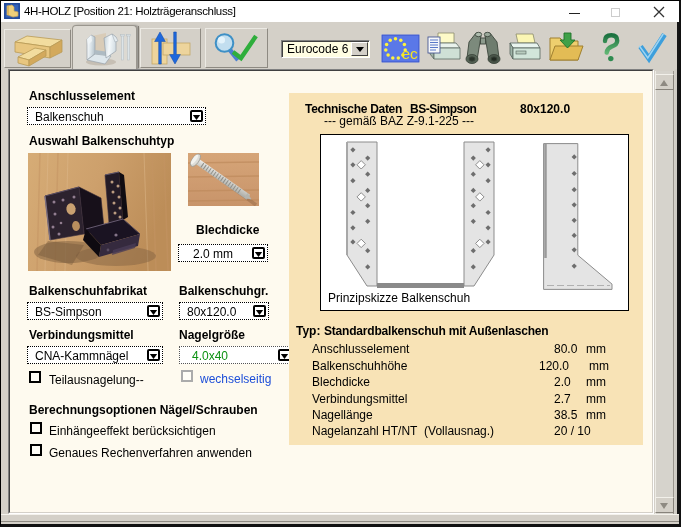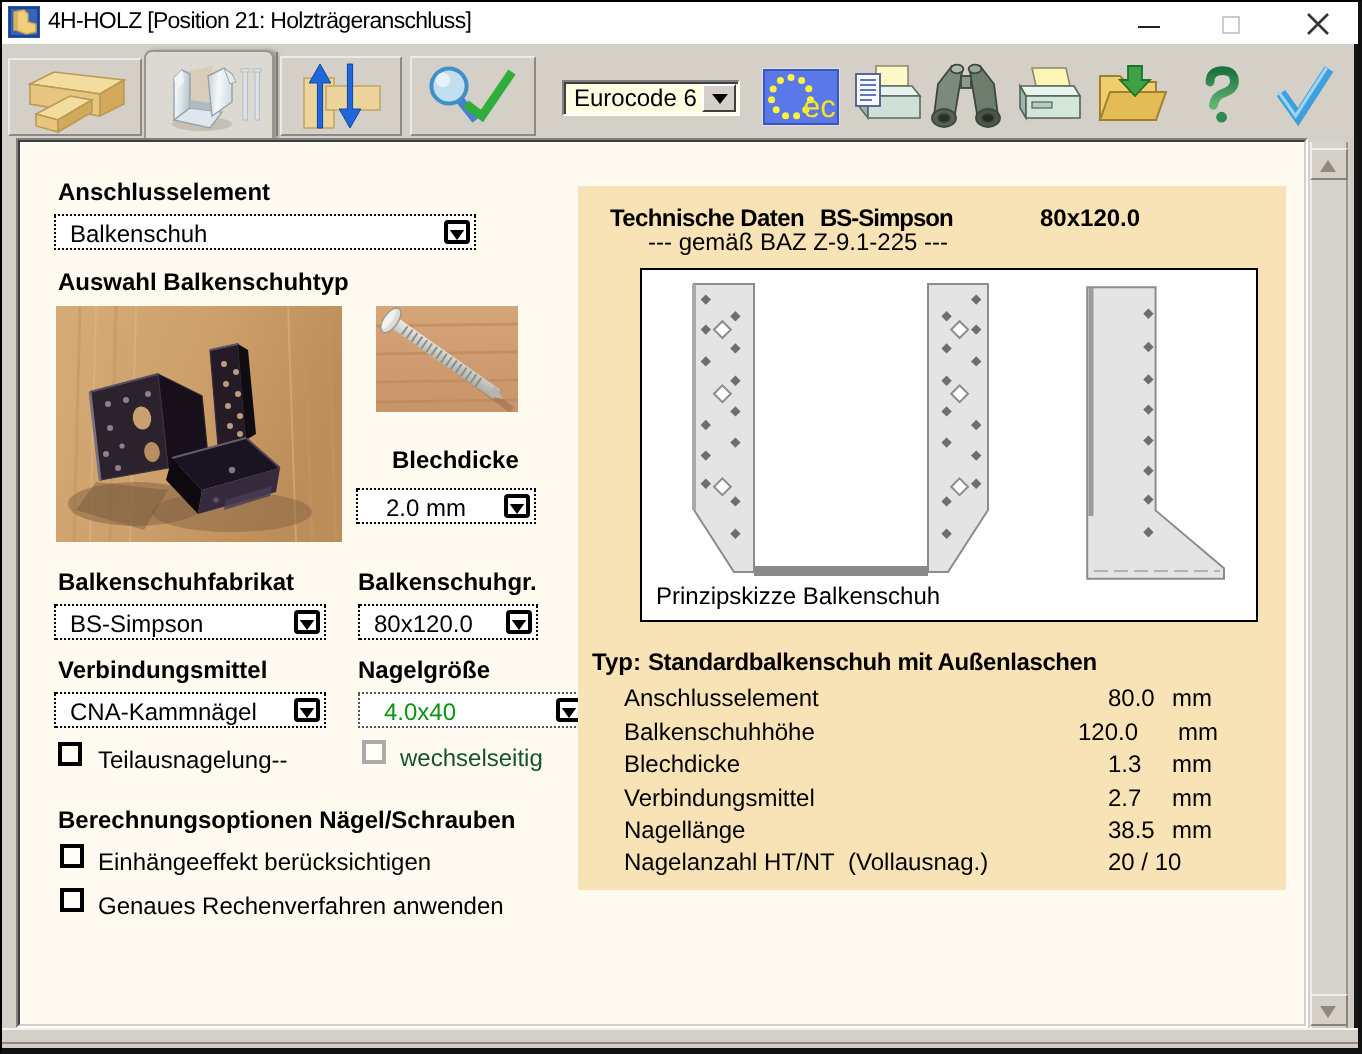--- a/index.html
+++ b/index.html
@@ -180,21 +180,21 @@
 
 <div class="ab" style="left:655px;top:71px;width:19px;height:443px;background:#D6D3CC;border-left:1px solid #EDEBE5;border-right:1px solid #9A968E"></div>
 <div class="ab" style="left:655px;top:74px;width:19px;height:16px;background:#D4D0C8;border:1px solid;border-color:#F2F0EA #87837B #87837B #F2F0EA"></div>
 <div class="ab" style="left:660px;top:80px;width:0;height:0;border-left:4.5px solid transparent;border-right:4.5px solid transparent;border-bottom:6px solid #8E8A82"></div>
 <div class="ab" style="left:655px;top:497px;width:19px;height:16px;background:#D4D0C8;border:1px solid;border-color:#F2F0EA #87837B #87837B #F2F0EA"></div>
 <div class="ab" style="left:660px;top:503px;width:0;height:0;border-left:4.5px solid transparent;border-right:4.5px solid transparent;border-top:6px solid #8E8A82"></div>
 <div class="ab" style="left:675px;top:69px;width:2px;height:445px;background:#CFCCC5"></div>
 <div class="ab" style="left:677px;top:22px;width:2px;height:492px;background:#151515"></div>
 
 <div class="lbl b" style="left:29px;top:90px">Anschlusselement</div>
-<div class="combo" style="left:27px;top:107px;width:211px">
+<div class="combo" style="left:27px;top:107px;width:179px">
     <span class="txt">Balkenschuh</span>
     <span class="cbtn"></span>
   </div>
 <div class="lbl b" style="left:29px;top:135px">Auswahl Balkenschuhtyp</div>
 <div class="ab" style="left:28px;top:153px;width:143px;height:118px"><svg width="143" height="118" viewBox="0 0 143 118">
  <defs>
   <linearGradient id="wd1" x1="0" y1="0" x2="1" y2="0.35">
    <stop offset="0" stop-color="#D6AC76"></stop>
           <stop offset="0.5" stop-color="#CDA06C"></stop>
           <stop offset="1" stop-color="#BC8D58"></stop>
@@ -325,21 +325,21 @@
     <span class="cbtn"></span>
   </div>
 <div class="combo" style="left:179px;top:346px;width:115px;border-color:#555">
     <span class="txt" style="left:12px;color:#0C9212">4.0x40</span>
     <span class="cbtn"></span>
   </div>
 
 <div class="chk" style="left:29px;top:371px"></div>
 <div class="lbl" style="left:49px;top:374px">Teilausnagelung--</div>
 <div class="chk" style="left:181px;top:370px;border-color:#ABABAB"></div>
-<div class="lbl" style="left:200px;top:373px;color:#14532d">wechselseitig</div>
+<div class="lbl" style="left:200px;top:373px;color:#1d4ed8">wechselseitig</div>
 
 <div class="lbl b" style="left:29px;top:404px">Berechnungsoptionen Nägel/Schrauben</div>
 <div class="chk" style="left:30px;top:422px"></div>
 <div class="lbl" style="left:49px;top:425px">Einhängeeffekt berücksichtigen</div>
 <div class="chk" style="left:30px;top:444px"></div>
 <div class="lbl" style="left:49px;top:447px">Genaues Rechenverfahren anwenden</div>
 
 <div class="ab" style="left:289px;top:93px;width:354px;height:352px;background:#F8E3B6"></div>
 <div class="lbl b" style="left:305px;top:103px;letter-spacing:-0.3px">Technische Daten</div>
 <div class="lbl b" style="left:410px;top:103px;letter-spacing:-0.5px">BS-Simpson</div>
@@ -404,21 +404,21 @@
 
 <div class="lbl b" style="left:296px;top:325px">Typ:</div>
 <div class="lbl b" style="left:324px;top:325px;letter-spacing:-0.2px">Standardbalkenschuh mit Außenlaschen</div>
 <div class="lbl" style="left:312px;top:343px">Anschlusselement</div>
 <div class="lbl" style="left:554px;top:343px">80.0</div>
 <div class="lbl" style="left:586px;top:343px">mm</div>
 <div class="lbl" style="left:312px;top:360px">Balkenschuhhöhe</div>
 <div class="lbl" style="left:539px;top:360px">120.0</div>
 <div class="lbl" style="left:589px;top:360px">mm</div>
 <div class="lbl" style="left:312px;top:376px">Blechdicke</div>
-<div class="lbl" style="left:554px;top:376px">1.3</div>
+<div class="lbl" style="left:554px;top:376px">2.0</div>
 <div class="lbl" style="left:586px;top:376px">mm</div>
 <div class="lbl" style="left:312px;top:393px">Verbindungsmittel</div>
 <div class="lbl" style="left:554px;top:393px">2.7</div>
 <div class="lbl" style="left:586px;top:393px">mm</div>
 <div class="lbl" style="left:312px;top:409px">Nagellänge</div>
 <div class="lbl" style="left:554px;top:409px">38.5</div>
 <div class="lbl" style="left:586px;top:409px">mm</div>
 <div class="lbl" style="left:312px;top:425px">Nagelanzahl HT/NT&nbsp;&nbsp;(Vollausnag.)</div>
 <div class="lbl" style="left:554px;top:425px">20 / 10</div>
 

